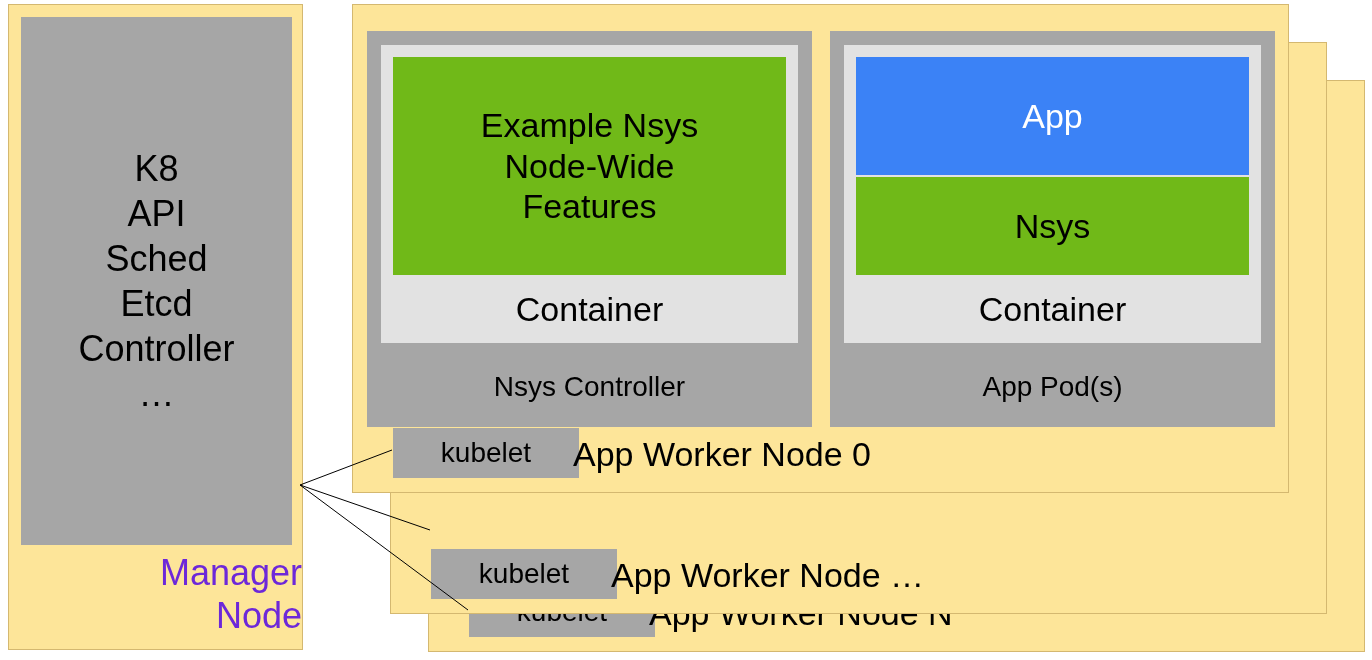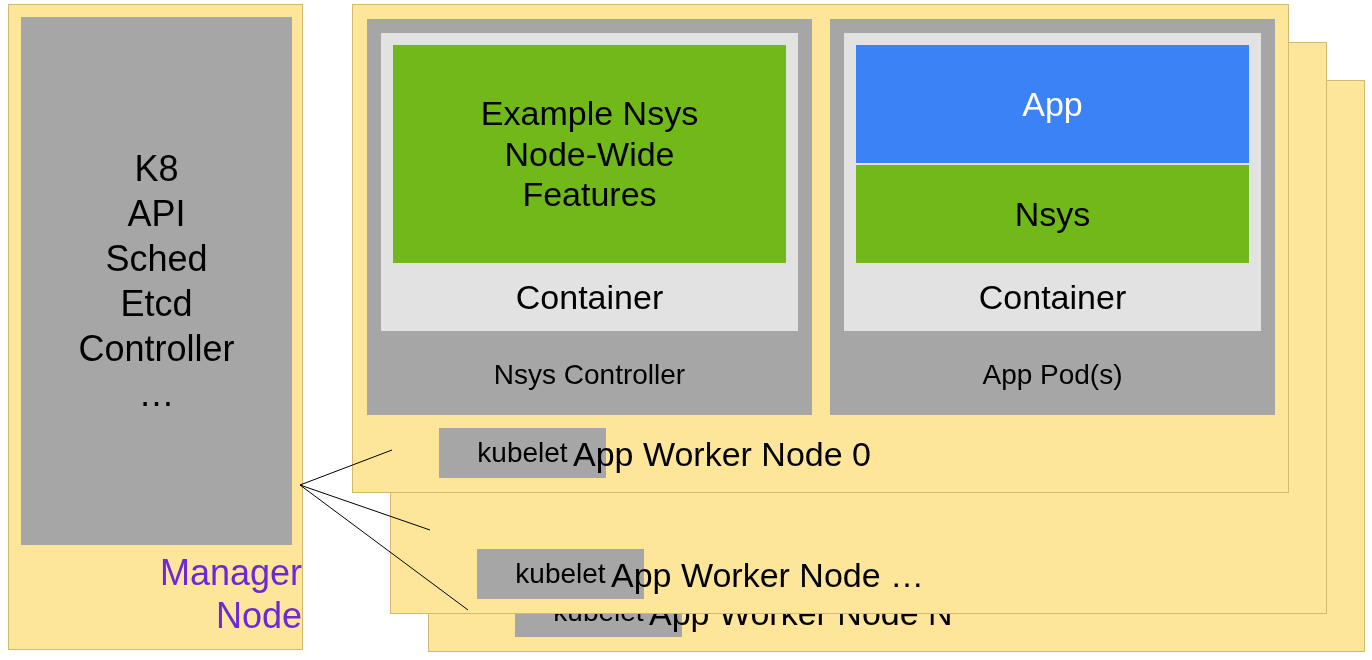--- a/index.html
+++ b/index.html
@@ -61,35 +61,35 @@
   .worker-0 { left: 0; top: 0; width: 937px; height: 489px; }
 
   .kubelet-box {
     position: absolute;
     background: #a6a6a6;
     font-size: 28px;
     color: #000;
     display: flex;
     align-items: center;
     justify-content: center;
-    width: 167px;
+    width: 186px;
     height: 50px;
-    margin-left: 46px;
   }
   .worker-label {
     position: absolute;
     font-size: 34px;
     color: #000;
   }
 
   
   .pod {
     position: absolute;
     background: #a6a6a6;
     text-align: center;
+    margin-top: 12px;
   }
   .pod-label {
     font-size: 28px;
     color: #000;
     margin: 10px 0 14px 0;
   }
   .container-box {
     position: absolute;
     background: #e2e2e2;
     text-align: center;

